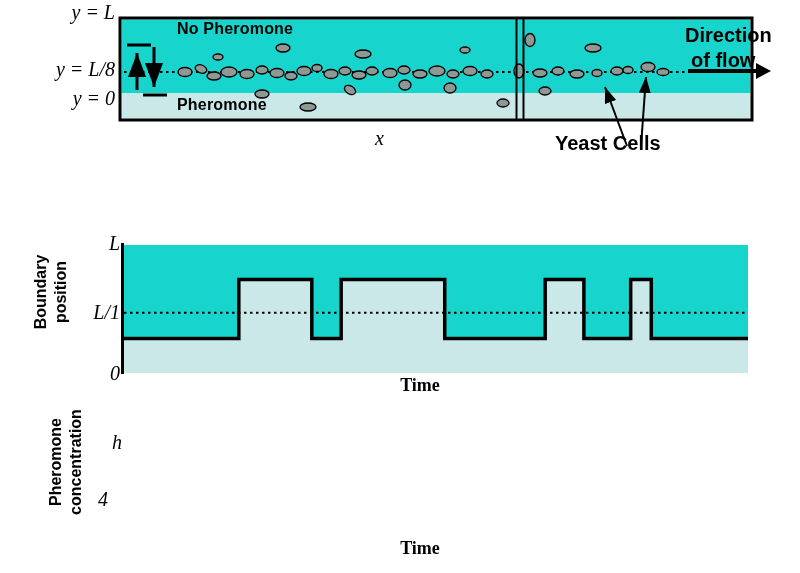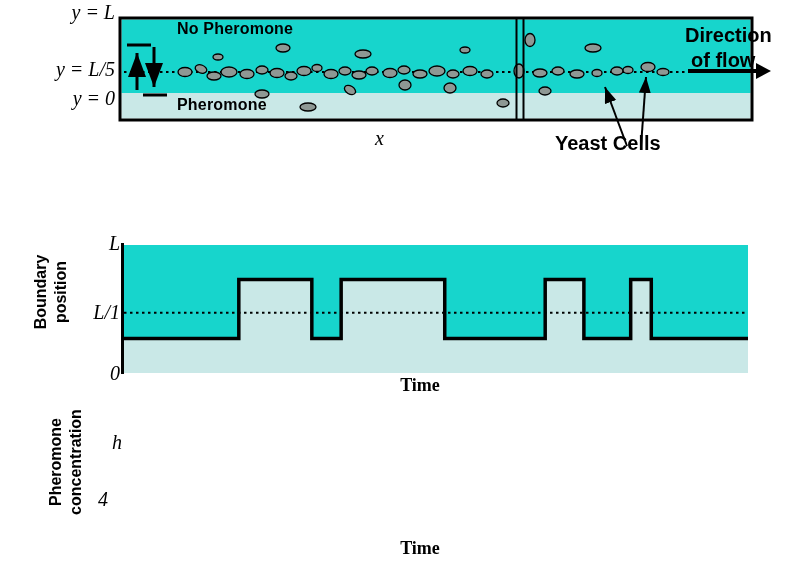--- a/index.html
+++ b/index.html
@@ -94,21 +94,21 @@
     <g id="plot-g">
         <rect x="124" y="245" width="624" height="128" fill="#C9E8E7"></rect>
         <polygon points="124,338.44 238.816,338.44 238.816,279.56 311.82399999999996,279.56 311.82399999999996,338.44 341.152,338.44 341.152,279.56 444.736,279.56 444.736,338.44 545.2,338.44 545.2,279.56 583.8879999999999,279.56 583.8879999999999,338.44 630.6880000000001,338.44 630.6880000000001,279.56 651.28,279.56 651.28,338.44 748,338.44 748,245 124,245" fill="#17D5CC"></polygon>
         <line x1="124" y1="312.84000000000003" x2="748" y2="312.84000000000003" stroke="#000" stroke-width="2" stroke-dasharray="2.5 3.5"></line>
         <polyline points="124,338.44 238.816,338.44 238.816,279.56 311.82399999999996,279.56 311.82399999999996,338.44 341.152,338.44 341.152,279.56 444.736,279.56 444.736,338.44 545.2,338.44 545.2,279.56 583.8879999999999,279.56 583.8879999999999,338.44 630.6880000000001,338.44 630.6880000000001,279.56 651.28,279.56 651.28,338.44 748,338.44" fill="none" stroke="#000" stroke-width="3.5" stroke-linejoin="miter"></polyline>
         <line x1="122.5" y1="243" x2="122.5" y2="374" stroke="#000" stroke-width="3"></line>
       </g>
   </svg>
 
   <div class="lbl math" style="right:685px;top:1px;">y = L</div>
-  <div class="lbl math" style="right:685px;top:58px;">y = L/5</div>
+  <div class="lbl math" style="right:685px;top:58px;">y = L/8</div>
   <div class="lbl math" style="right:685px;top:87px;text-align:center;">y = 0</div>
   <div class="lbl region" style="left:177px;top:20px;">No Pheromone</div>
   <div class="lbl region" style="left:177px;top:96px;">Pheromone</div>
   <div class="lbl annot" style="left:677px;top:23px;margin-left:8px;">Direction</div>
   <div class="lbl annot" style="left:677px;top:48px;margin-left:14px;">of flow</div>
   <div class="lbl annot" style="left:555px;top:131px;">Yeast Cells</div>
   <div class="lbl math" style="left:375px;top:127px;">x</div>
 
   <div class="lbl ylab" style="left:51px;top:292px;">Boundary
 position</div>

